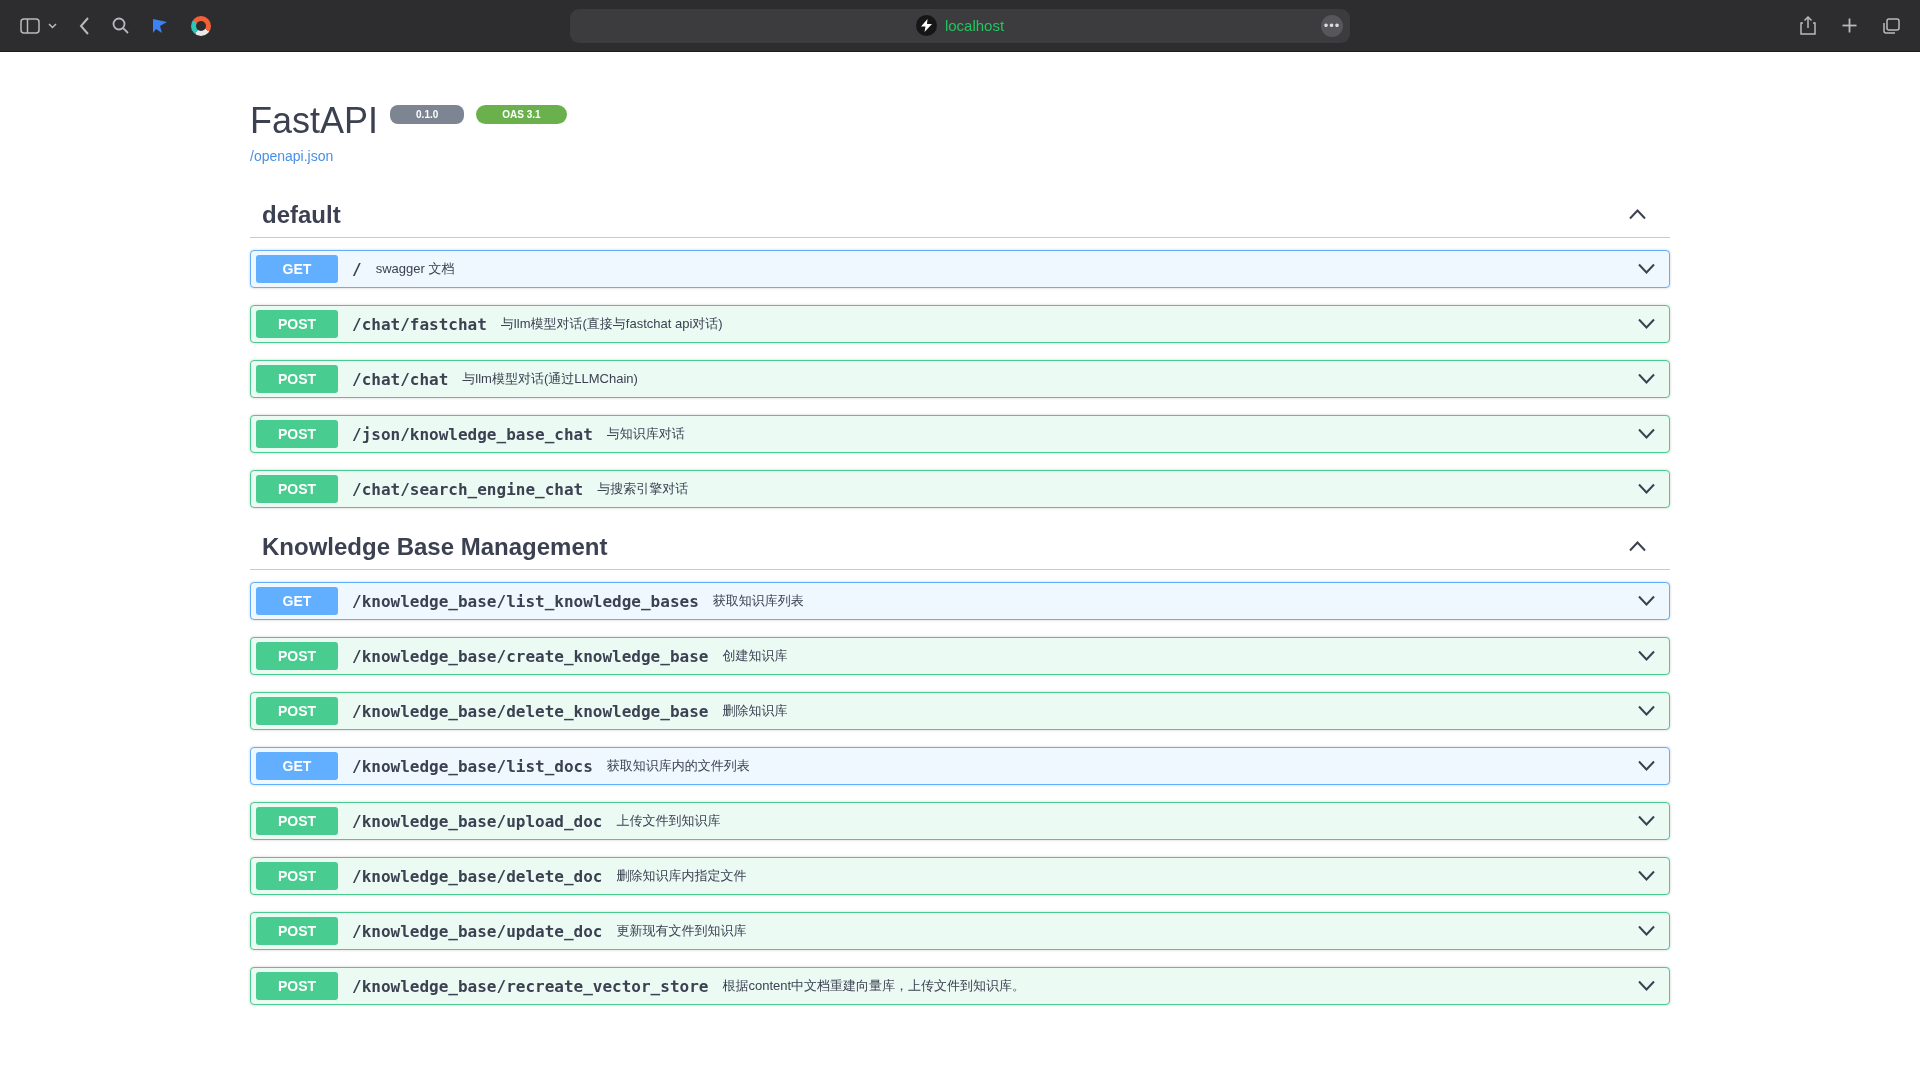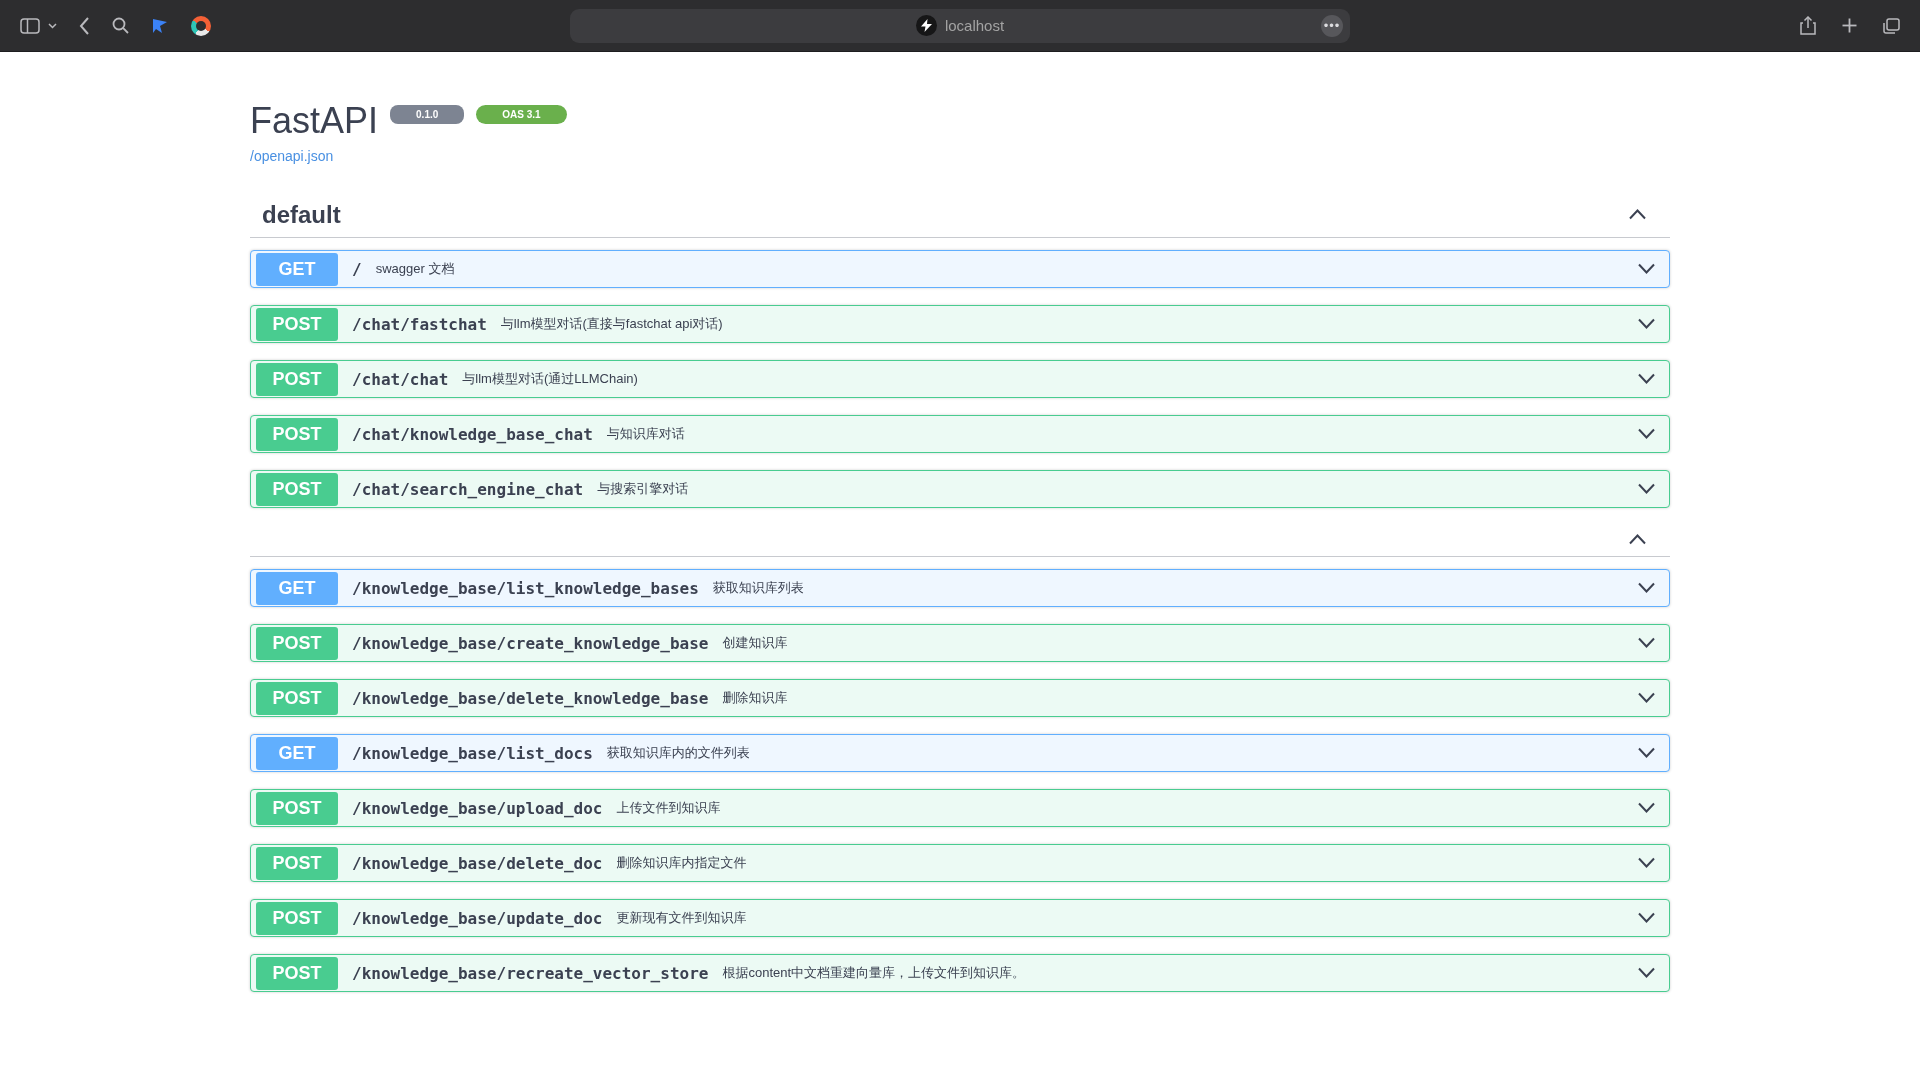--- a/index.html
+++ b/index.html
@@ -44,21 +44,21 @@
     width: 780px; height: 34px;
     background: #3c3c3f; border-radius: 9px;
     display: flex; align-items: center; justify-content: center;
     gap: 8px; cursor: pointer;
   }
   .addr .favicon {
     width: 21px; height: 21px; border-radius: 50%;
     background: #161617; display: flex; align-items: center; justify-content: center;
     flex: none;
   }
-  .addr .host { font-size: 15px; color: #a3a3a3; text-align: center; }
+  .addr .host { font-size: 15px; color: #22c55e; text-align: center; }
   .addr .page-menu {
     position: absolute; right: 7px; top: 50%; transform: translateY(-50%);
     width: 22px; height: 22px; border-radius: 50%;
     background: #57575b; color: #dcdcdf;
     border: none; cursor: pointer;
     font-size: 13px; line-height: 22px; text-align: center;
     letter-spacing: 1px;
   }
 
   
@@ -105,21 +105,21 @@
     background: var(--mbg, #f7f7f7);
     border-radius: 4px;
     box-shadow: 0 0 3px rgba(0,0,0,.19);
     padding: 0 14px 0 5px;
     cursor: pointer;
   }
   .method-badge {
     flex: none;
     min-width: 82px; text-align: center;
     background: var(--mc, #999); color: #fff;
-    font-size: 18px; font-weight: 700;
+    font-size: 14px; font-weight: 700;
     font-family: "Liberation Sans", sans-serif;
     padding: 6px 0; border-radius: 3px; border: none;
   }
   .op-path {
     margin-left: 14px;
     font-family: "DejaVu Sans Mono", "Liberation Mono", monospace;
     font-size: 16px; font-weight: 700;
     color: var(--c-text, #3b4151);
     white-space: nowrap;
   }
@@ -283,21 +283,21 @@
       <span>
         <svg width="17" height="11" viewBox="0 0 17 11" fill="none" stroke="currentColor" stroke-width="2">
           <polyline points="1,1.5 8.5,9.5 16,1.5"></polyline>
         </svg>
       </span>
     </button>
   </div>
 
   <div class="opblock" style="--mc: #49cc90; --mbg: #ecfaf4;">
     <span class="method-badge">POST</span>
-    <span class="op-path">/chat/knowledge_base_chat</span>
+    <span class="op-path">/json/knowledge_base_chat</span>
     <span class="op-summary">与知识库对话</span>
     <button class="op-expand">
       <span>
         <svg width="17" height="11" viewBox="0 0 17 11" fill="none" stroke="currentColor" stroke-width="2">
           <polyline points="1,1.5 8.5,9.5 16,1.5"></polyline>
         </svg>
       </span>
     </button>
   </div>
 
@@ -311,20 +311,21 @@
           <polyline points="1,1.5 8.5,9.5 16,1.5"></polyline>
         </svg>
       </span>
     </button>
   </div>
 </div>
   </section>
 
   <section class="tag-section">
     <div class="tag-header">
+      <h3 class="tag-title">Knowledge Base Management</h3>
       <button class="tag-collapse">
         <span>
           <svg width="17" height="11" viewBox="0 0 17 11" fill="none" stroke="currentColor" stroke-width="2">
             <polyline points="1,9.5 8.5,1.5 16,9.5"></polyline>
           </svg>
         </span>
       </button>
     </div>
     <div class="ops">
   <div class="opblock" style="--mc: #61affe; --mbg: #eff7ff;">

